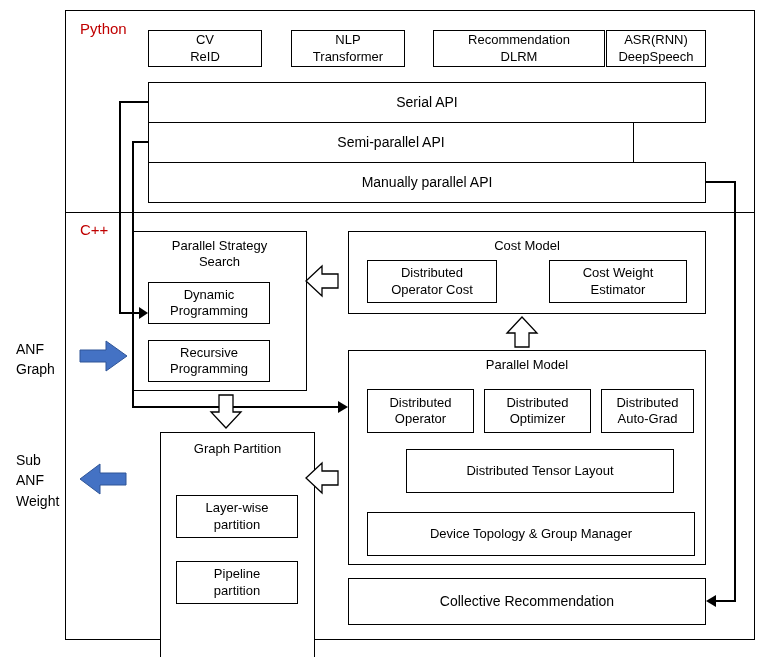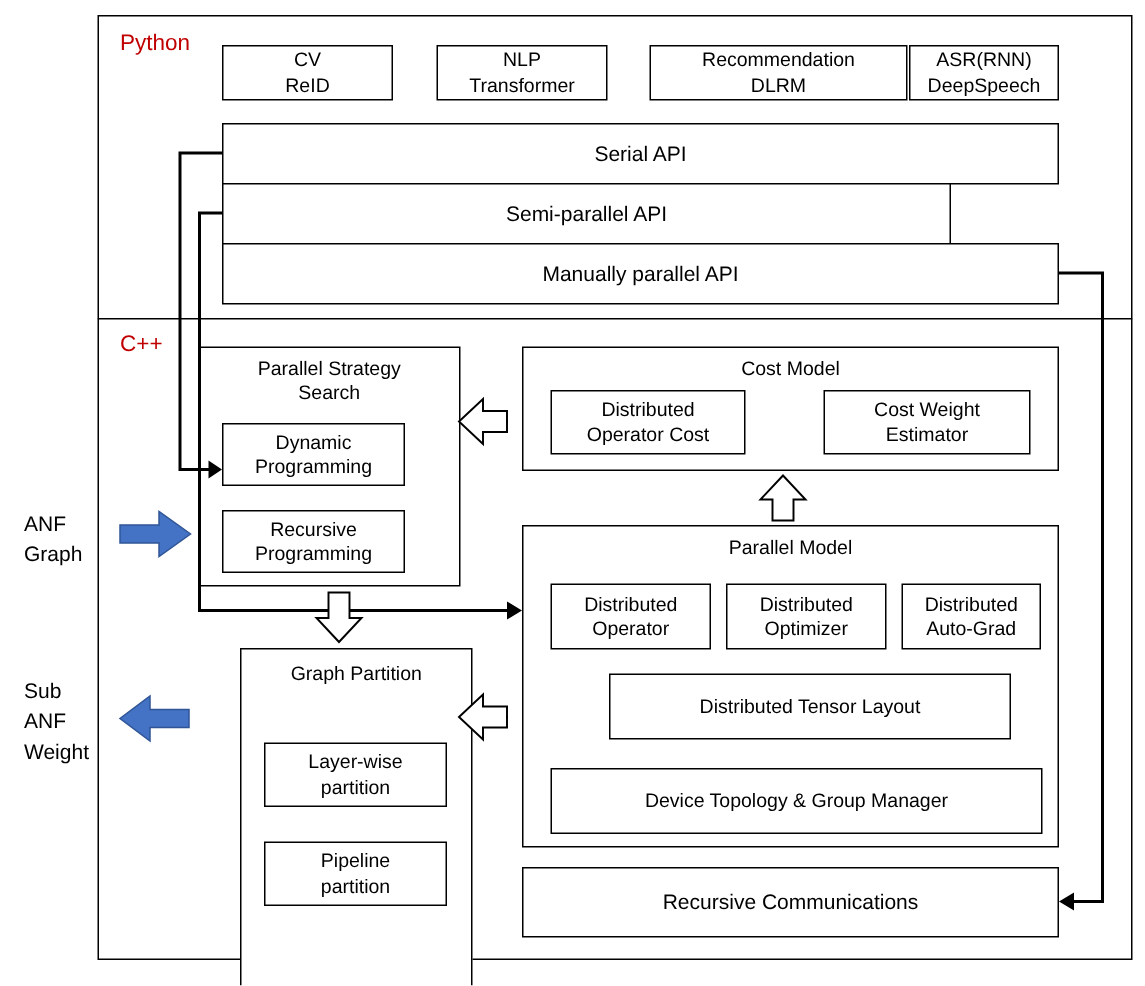--- a/index.html
+++ b/index.html
@@ -133,21 +133,21 @@
   </div>
 
   <div class="group" style="left:160px; top:432px; width:155px; height:236px;">
     <div class="group-title" style="top:8px;">Graph Partition</div>
     <div class="box" style="left:15px; top:62px; width:122px; height:43px;">Layer-wise
 partition</div>
     <div class="box" style="left:15px; top:128px; width:122px; height:43px;">Pipeline
 partition</div>
   </div>
 
-  <div class="box api-bar" style="left:348px; top:578px; width:358px; height:47px;">Recursive Communications</div>
+  <div class="box api-bar" style="left:348px; top:578px; width:358px; height:47px;">Collective Recommendation</div>
 
   <div class="io-label" style="left:16px; top:339px;">ANF
 Graph</div>
   <div class="io-label" style="left:16px; top:450px;">Sub
 ANF
 Weight</div>
 
   <svg class="overlay" width="763" height="657" viewBox="0 0 763 657" xmlns="http://www.w3.org/2000/svg">
 
     <g>

